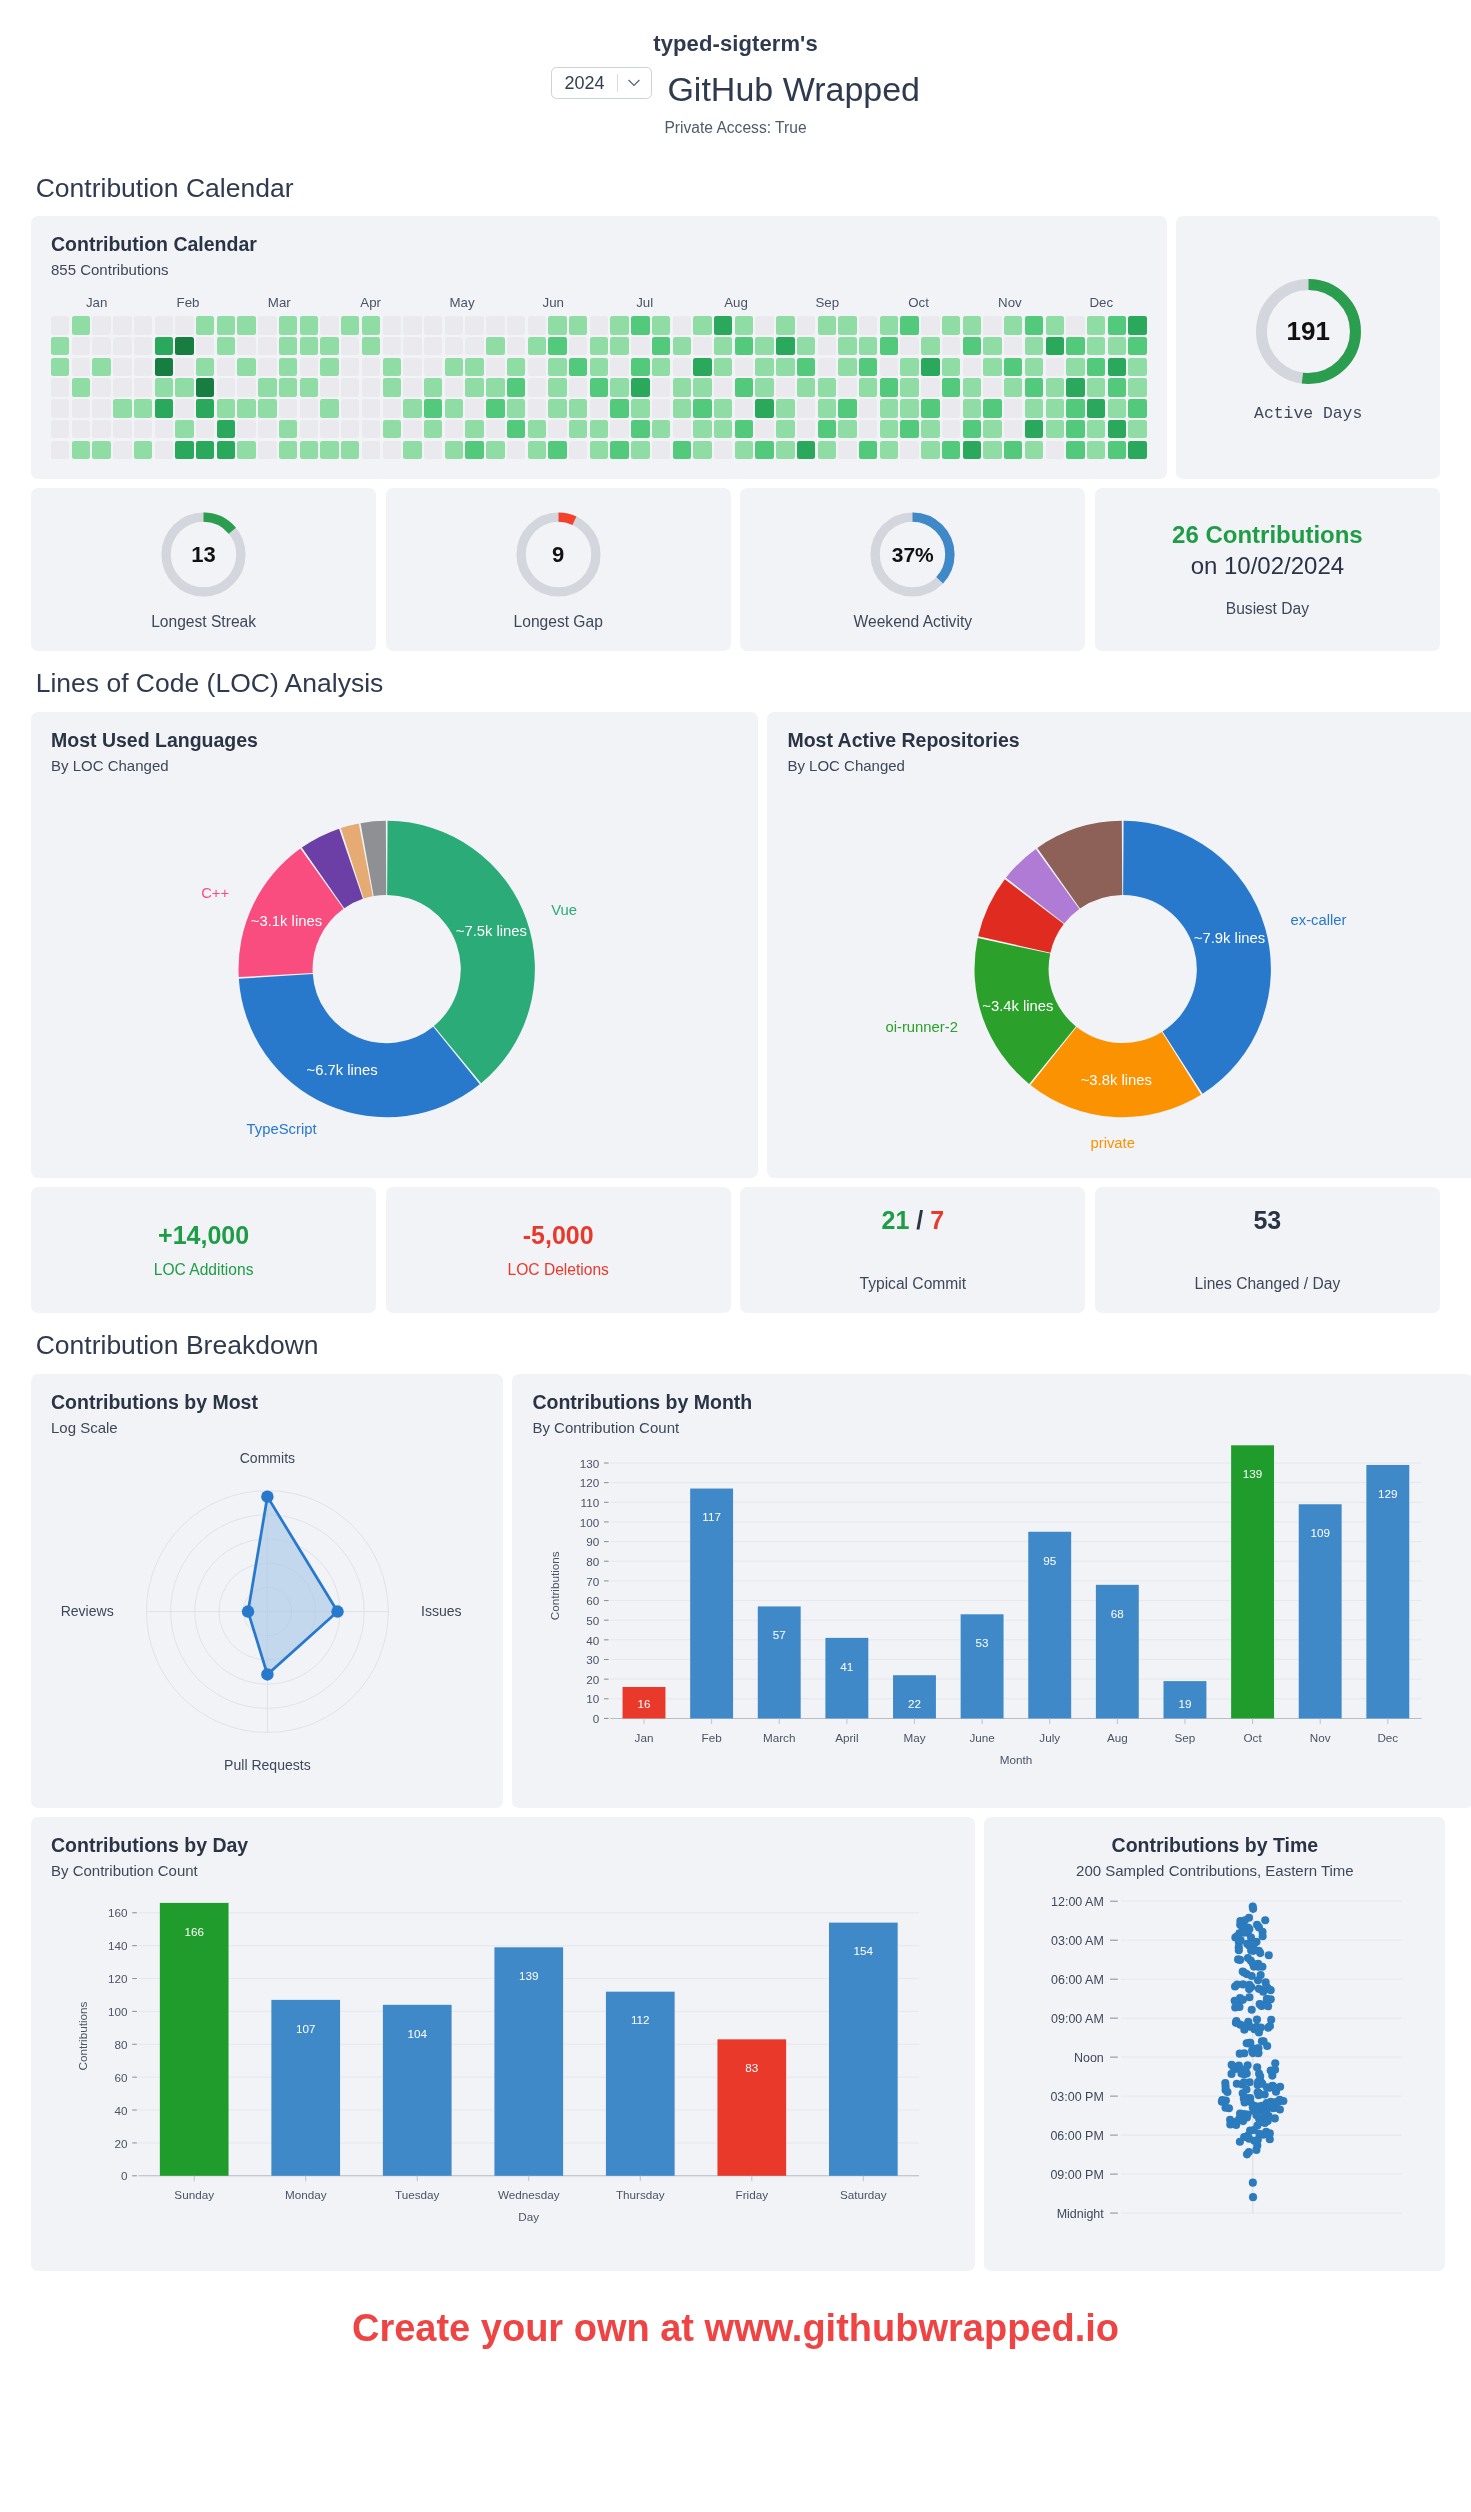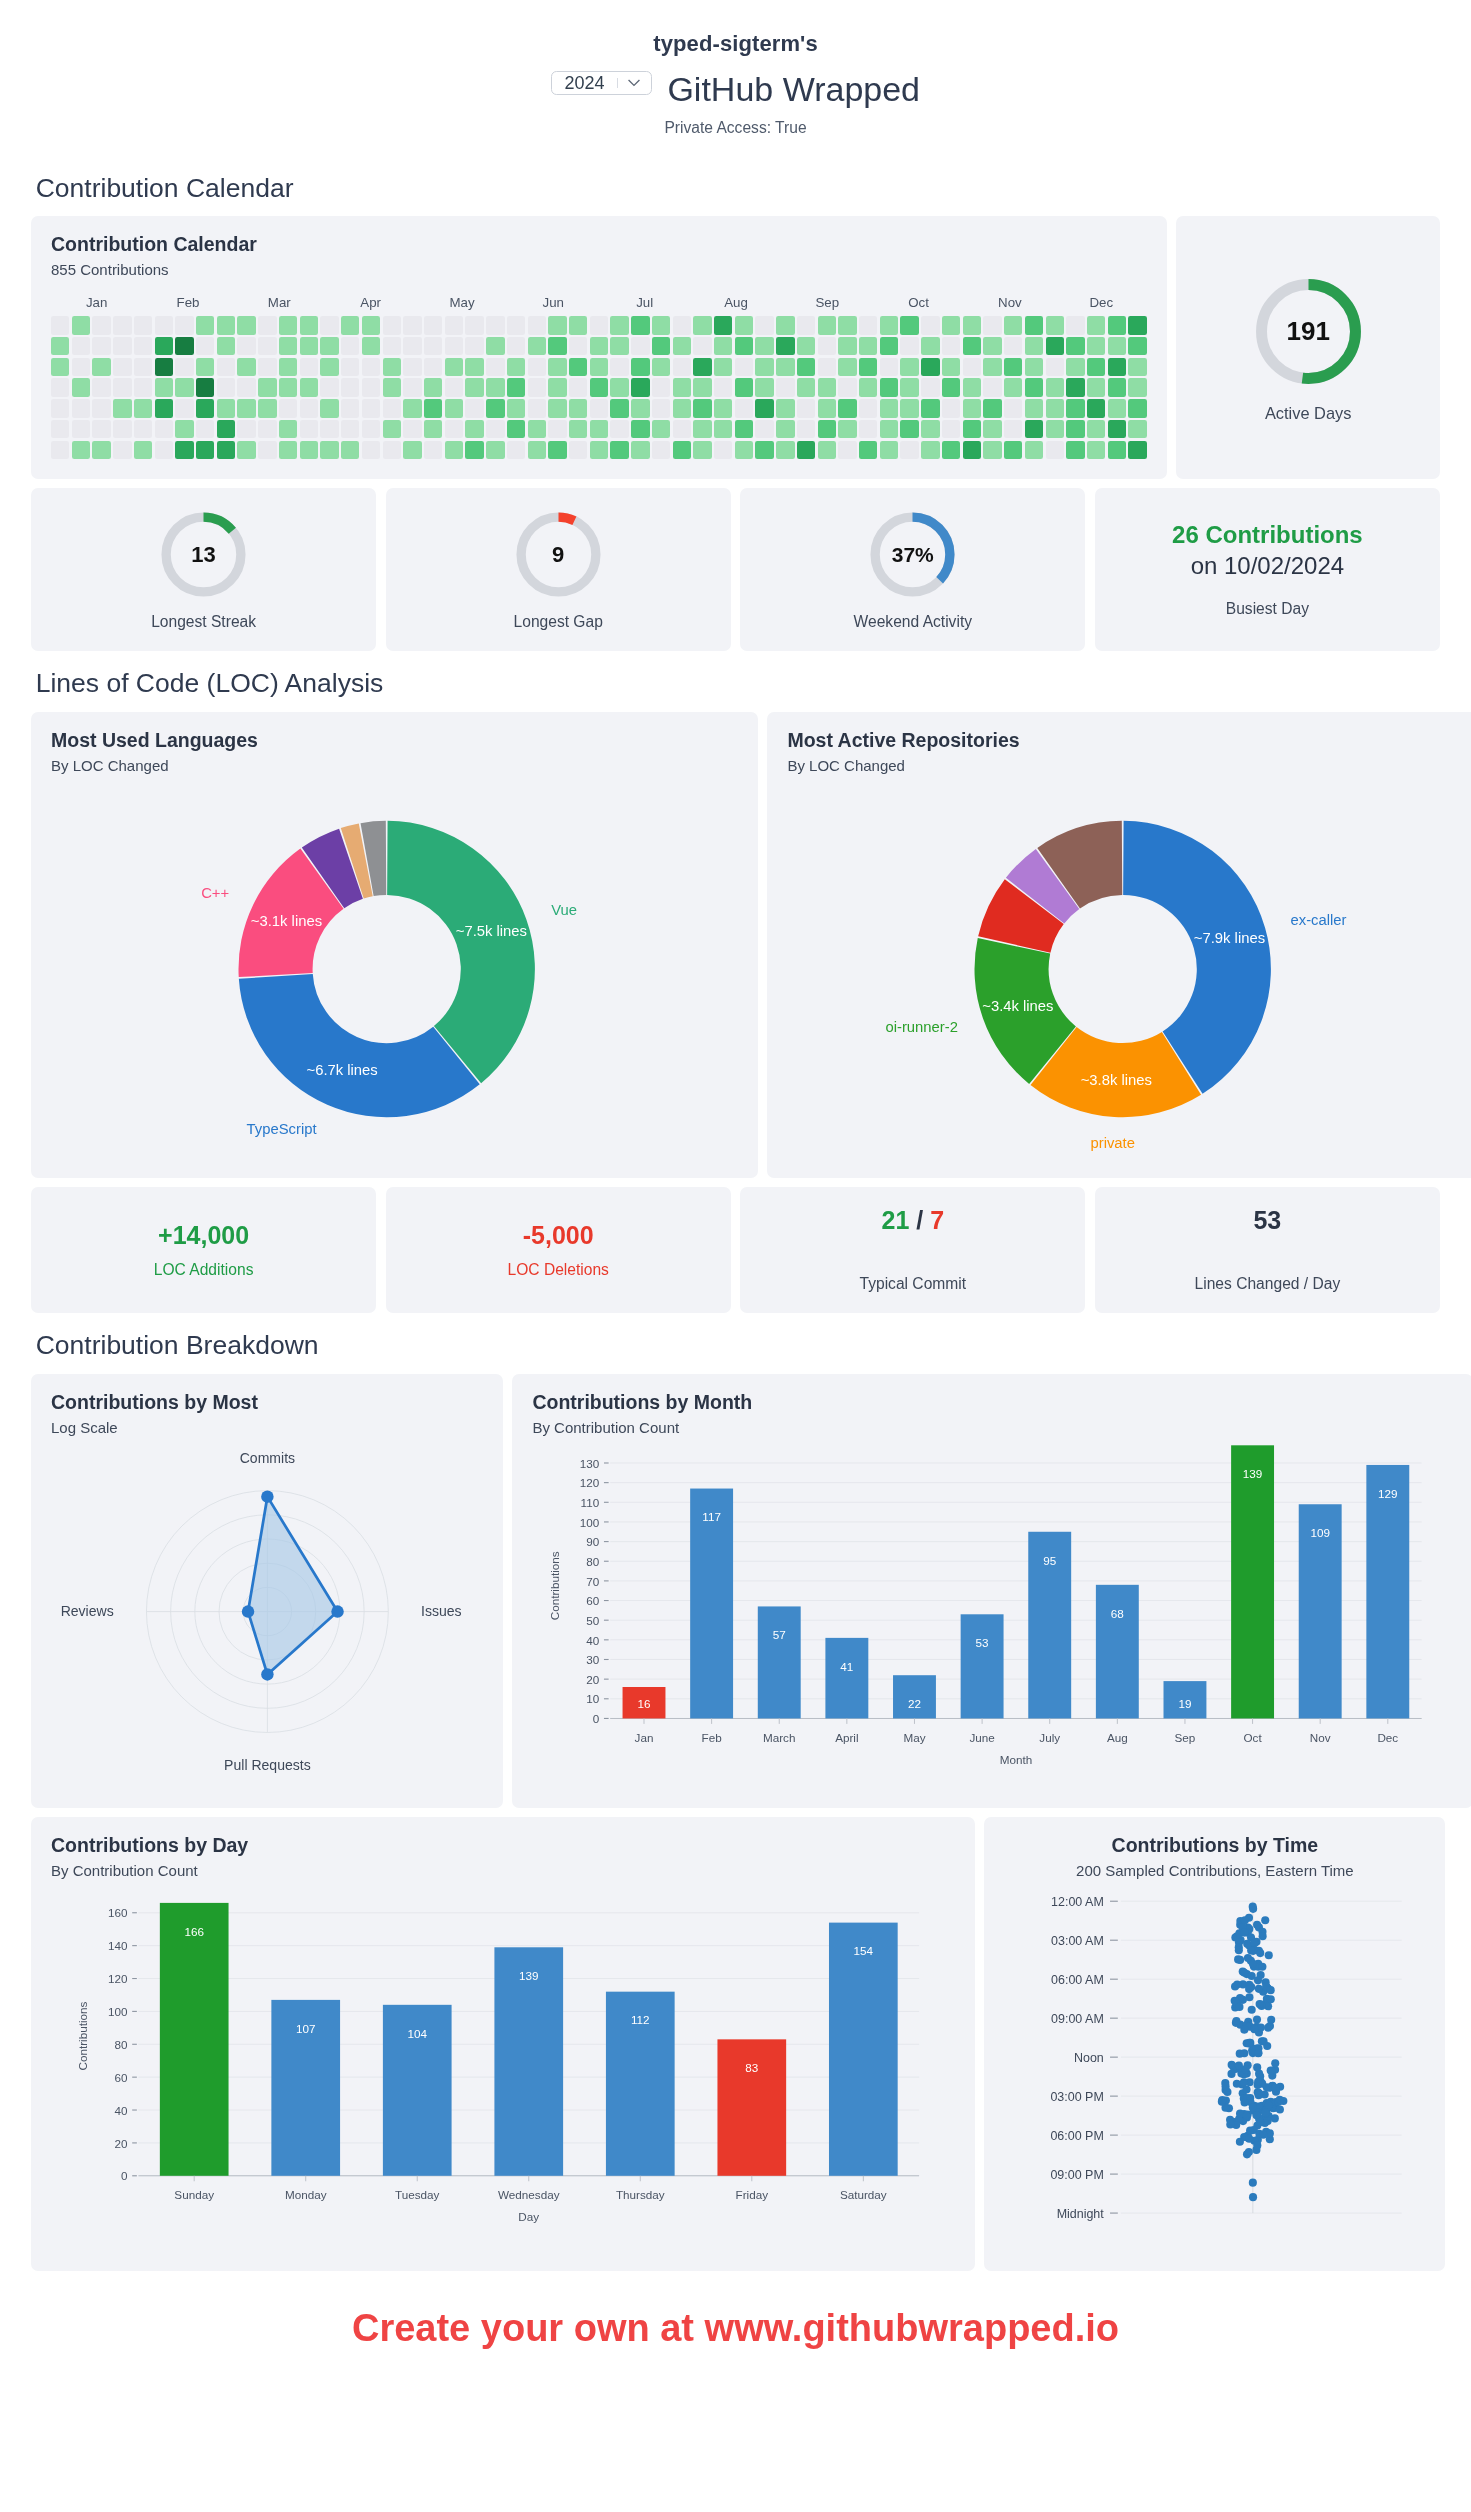--- a/index.html
+++ b/index.html
@@ -12,21 +12,21 @@
   }
   .page { width: 1471px; padding: 0 31px 0 31px; }
 
   
   .header { text-align: center; padding: 31px 0 19px; }
   .header-owner { font-size: 22px; font-weight: 700; color: #2f3a4f; letter-spacing: 0.1px; }
   .header-row { display: flex; align-items: center; justify-content: center; gap: 15.6px; margin-top: 3.1px; }
   .year-select {
     display: flex; align-items: stretch;
     border: 0.8px solid #cdd2da; border-radius: 5.5px; background: #fff;
-    height: 24px; min-width: 92px; overflow: hidden;
+    height: 32px; min-width: 92px; overflow: hidden;
   }
   .year-value { display: flex; align-items: center; padding: 0 12.5px; font-size: 18px; color: #33404f; }
   .year-sep { width: 0.8px; background: #d8dce3; margin: 6.2px 0; }
   .year-caret { display: flex; align-items: center; justify-content: center; width: 33px; color: #5c6675; }
   .header-title { font-size: 34px; font-weight: 400; color: #2f3a4f; line-height: 1; margin-top: 12px; }
   .header-sub { font-size: 15.6px; color: #4f5a6b; margin-top: 12.5px; }
 
   
   .section-title { font-size: 26.5px; font-weight: 400; color: #2f3a4f; margin: 17px 0 12.5px 4.7px; }
   .card { background: #f2f3f7; border-radius: 7px; }
@@ -42,21 +42,21 @@
   .heat-col { display: flex; flex-direction: column; gap: 2.3px; flex: 1 1 0; }
   .heat-cell { width: 100%; padding-top: 100%; border-radius: 2.3px; background: #e9e9ee; }
   .lv1 { background: #8fdda5; } .lv2 { background: #53c97c; }
   .lv3 { background: #2aa85b; } .lv4 { background: #177d41; }
 
   .donut-card { flex: 1 1 auto; display: flex; flex-direction: column;
                 align-items: center; justify-content: center; padding: 17px; }
   .donut-wrap { position: relative; display: inline-block; }
   .donut-num { position: absolute; inset: 0; display: flex; align-items: center;
                justify-content: center; font-size: 26px; font-weight: 700; color: #111; }
-  .donut-label { margin-top: 12.5px; font-size: 16.4px; color: #3e4859; }
+  .donut-label { margin-top: 12.5px; font-size: 16.4px; color: #3e4859; font-family: Liberation Mono, monospace; }
 
   
   .stat-strip { display: flex; gap: 9.4px; margin-top: 9.4px; }
   .stat-card { flex: 1 1 0; background: #f2f3f7; border-radius: 7px;
                display: flex; flex-direction: column; align-items: center;
                justify-content: center; padding: 19px 7.8px 20px; }
   .stat-label { margin-top: 11px; font-size: 15.6px; color: #3e4859; }
   .busiest-main { font-size: 24px; font-weight: 700; color: #1f9c46; text-align: center; }
   .busiest-second { font-size: 24px; font-weight: 400; color: #2b3445; text-align: center; margin-top: 3.1px; }
 

